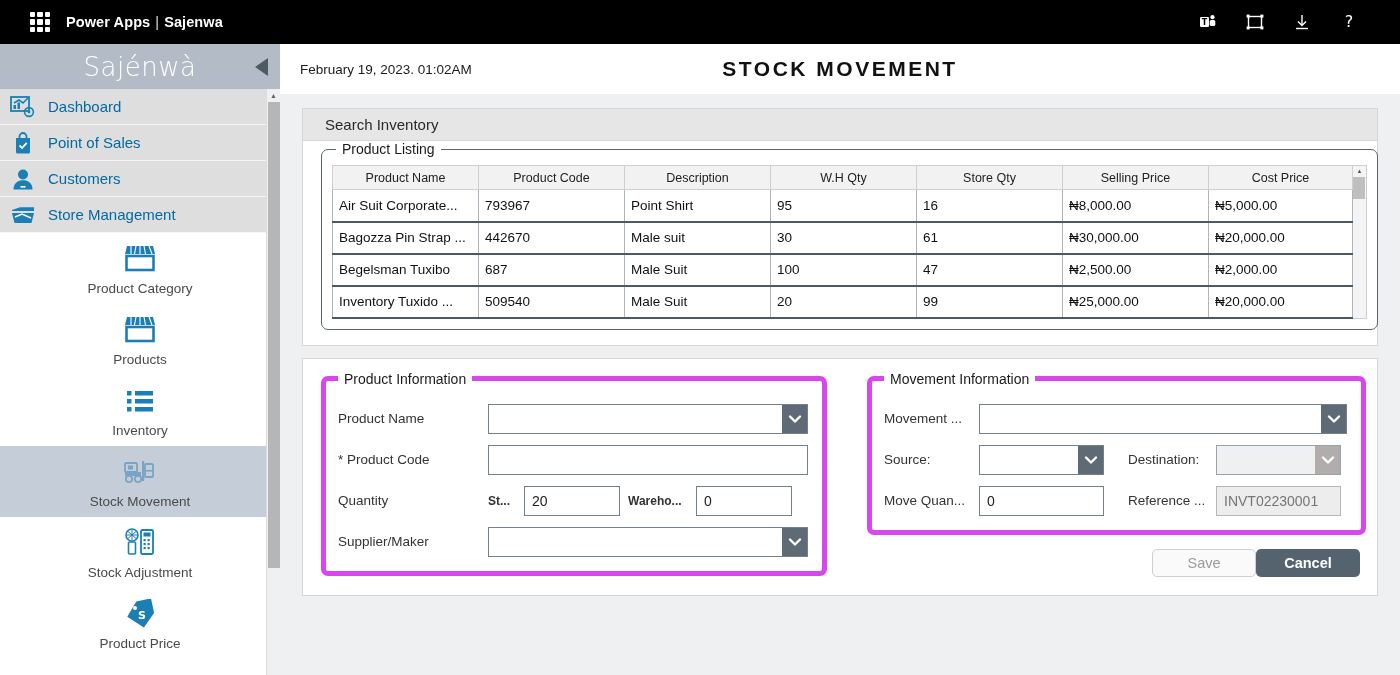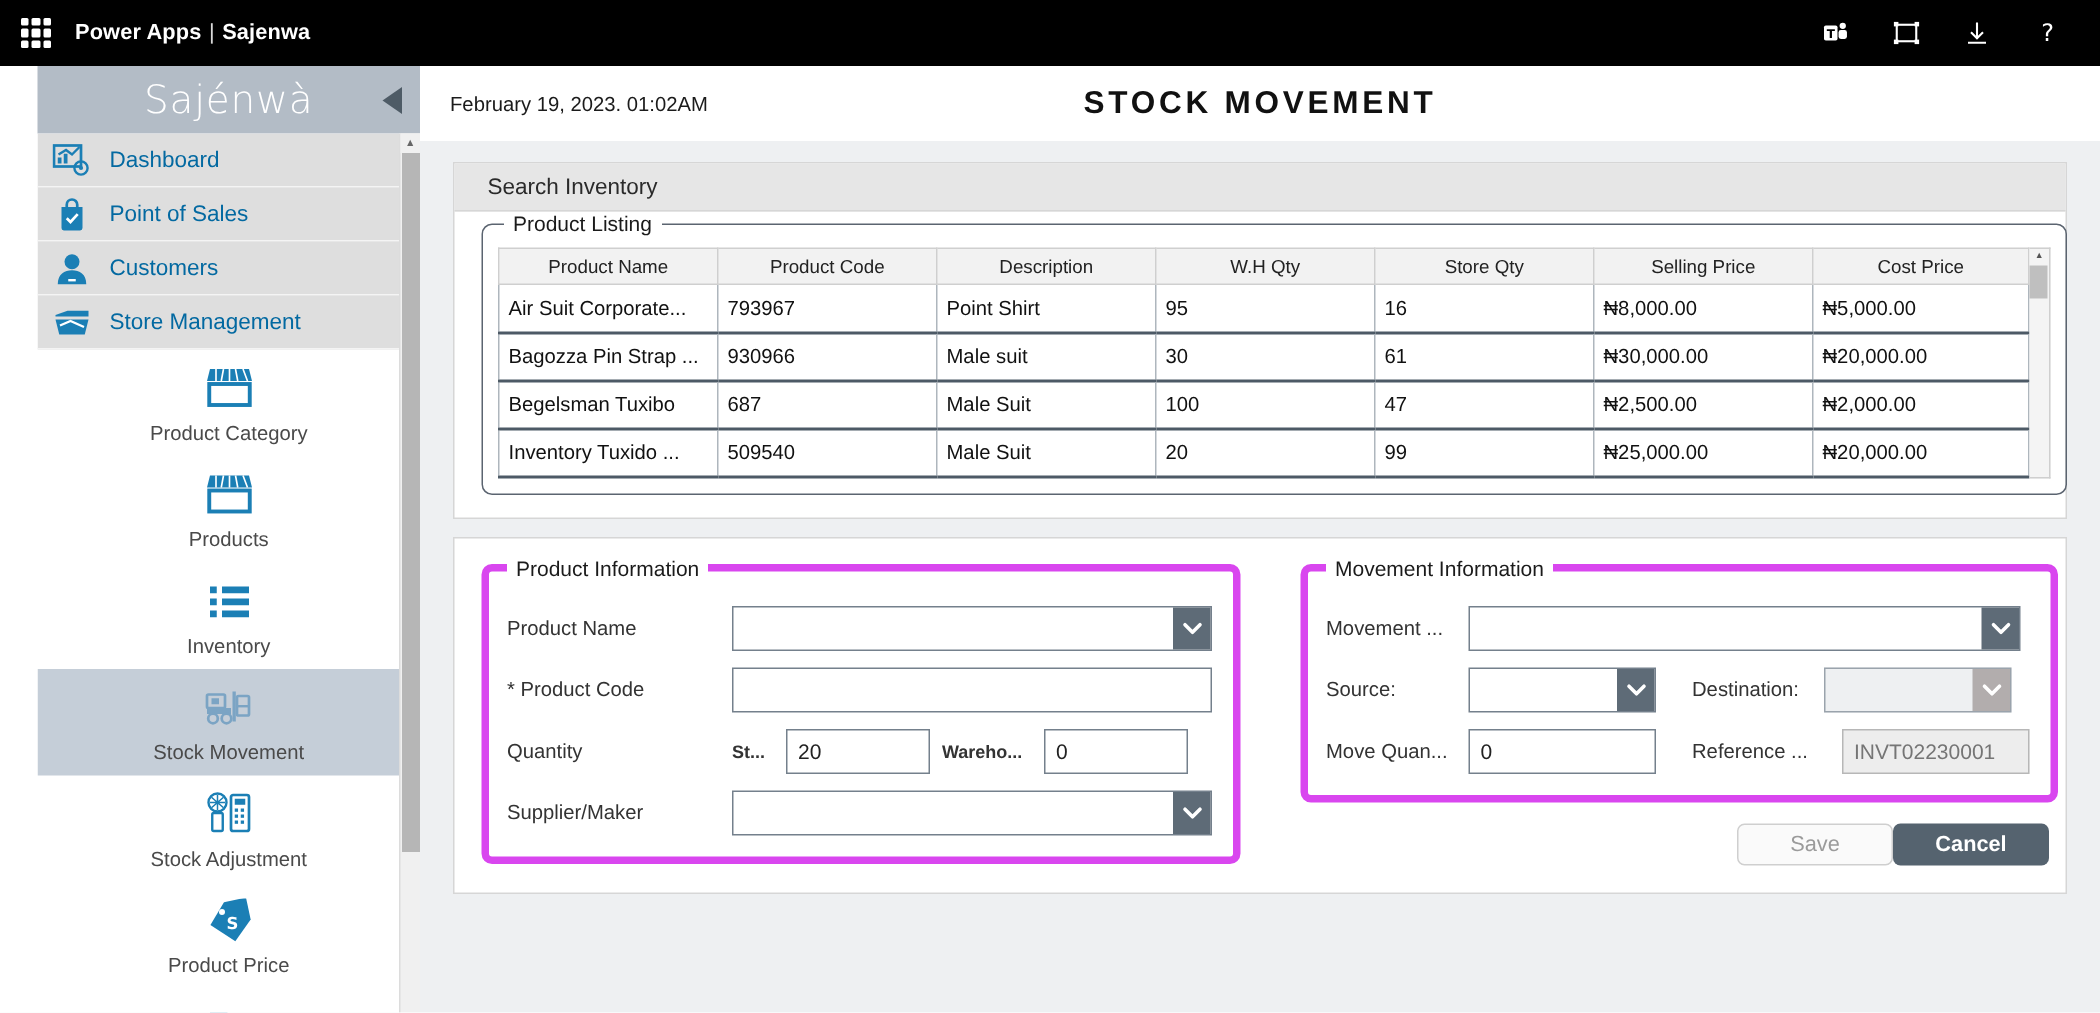--- a/index.html
+++ b/index.html
@@ -5,39 +5,39 @@
   * { box-sizing: border-box; margin: 0; padding: 0; }
   html, body {
     width: 1400px; height: 675px;
     font-family: "Liberation Sans", sans-serif;
     overflow: hidden; background: #fff;
   }
 
   
   .topbar {
     height: 44px; background: #000; color: #fff;
-    display: flex; align-items: center; padding: 0 14px; text-align: center;
+    display: flex; align-items: center; padding: 0 30px; text-align: center;
   }
   .waffle { width: 20px; height: 20px; display: grid;
     grid-template-columns: repeat(3,1fr); grid-template-rows: repeat(3,1fr);
     gap: 2px; margin-right: 16px; cursor: pointer; }
   .waffle i { background: #fff; border-radius: 1px; display: block; }
   .brand { font-size: 14.5px; font-weight: bold; letter-spacing: .1px; }
   .brand .sep { font-weight: normal; opacity: .85; margin: 0 5px; }
   .topbar-right { margin-left: auto; display: flex; align-items: center; gap: 25px; padding-right: 10px; }
   .tb-ico { width: 22px; height: 22px; display: flex; align-items: center;
     justify-content: center; cursor: pointer; color: #fff; }
   .tb-ico svg { display: block; }
 
   
   .shell { display: flex; height: 631px; }
 
   
   .sidebar { width: 280px; height: 631px; position: relative;
-    background: #fff; display: flex; flex-direction: column; padding-left: 25px; }
+    background: #fff; display: flex; flex-direction: column; }
   .logo-bar { height: 45px; background: #b3bcc6; display: flex;
     align-items: center; justify-content: center; position: relative; flex: 0 0 45px; }
   .logo-text { color: #fff; font-size: 26px; font-weight: 300;
     font-family: "DejaVu Sans", sans-serif; letter-spacing: .5px; }
   .logo-collapse { position: absolute; right: 12px; top: 50%;
     transform: translateY(-50%); width: 0; height: 0;
     border-top: 9px solid transparent; border-bottom: 9px solid transparent;
     border-right: 13px solid #4e5b66; cursor: pointer; }
 
   .nav-scroll { flex: 1; overflow: hidden; position: relative; }
@@ -130,21 +130,21 @@
   .sel { border: 1px solid #74808c; background: #fff; height: 30px;
     display: flex; align-items: center; position: relative; cursor: pointer; }
   .sel .arrowbox { width: 25px; height: 100%; background: #5e6b77;
     margin-left: auto; display: flex; align-items: center; justify-content: center; }
   .sel .arrowbox svg { display: block; }
   .sel.disabled { background: #eef0f2; border-color: #9aa3ac; cursor: default; }
   .sel.disabled .arrowbox { background: #b2adad; }
   .txt { border: 1px solid #74808c; background: #fff; height: 30px;
     font-size: 14px; padding: 0 7px; color: #222;
     font-family: "Liberation Sans", sans-serif; }
-  .txt.disabled { background: #ededed; color: #8b8b8b; border-color: #b7b7b7; margin-left: 12px; }
+  .txt.disabled { background: #ededed; color: #8b8b8b; border-color: #b7b7b7; }
 
   .act-row { display: flex; justify-content: flex-end; 
     margin-top: 14px; padding-right: 6px; }
   .btn-save { background: #fafafa; border: 1px solid #cfcfcf; color: #9b9b9b;
     font-size: 14.5px; width: 104px; height: 28px; border-radius: 5px; }
   .btn-cancel { background: #55636f; color: #fff; font-size: 14.5px;
     font-weight: bold; width: 104px; height: 28px; border-radius: 5px; }
 </style>
 </head>
 <body>
@@ -393,21 +393,21 @@
                     <td>Air Suit Corporate...</td>
                     <td>793967</td>
                     <td>Point Shirt</td>
                     <td>95</td>
                     <td>16</td>
                     <td>₦8,000.00</td>
                     <td>₦5,000.00</td>
                   </tr>
                   <tr>
                     <td>Bagozza Pin Strap ...</td>
-                    <td>930966</td>
+                    <td>442670</td>
                     <td>Male suit</td>
                     <td>30</td>
                     <td>61</td>
                     <td>₦30,000.00</td>
                     <td>₦20,000.00</td>
                   </tr>
                   <tr>
                     <td>Begelsman Tuxibo</td>
                     <td>687</td>
                     <td>Male Suit</td>

